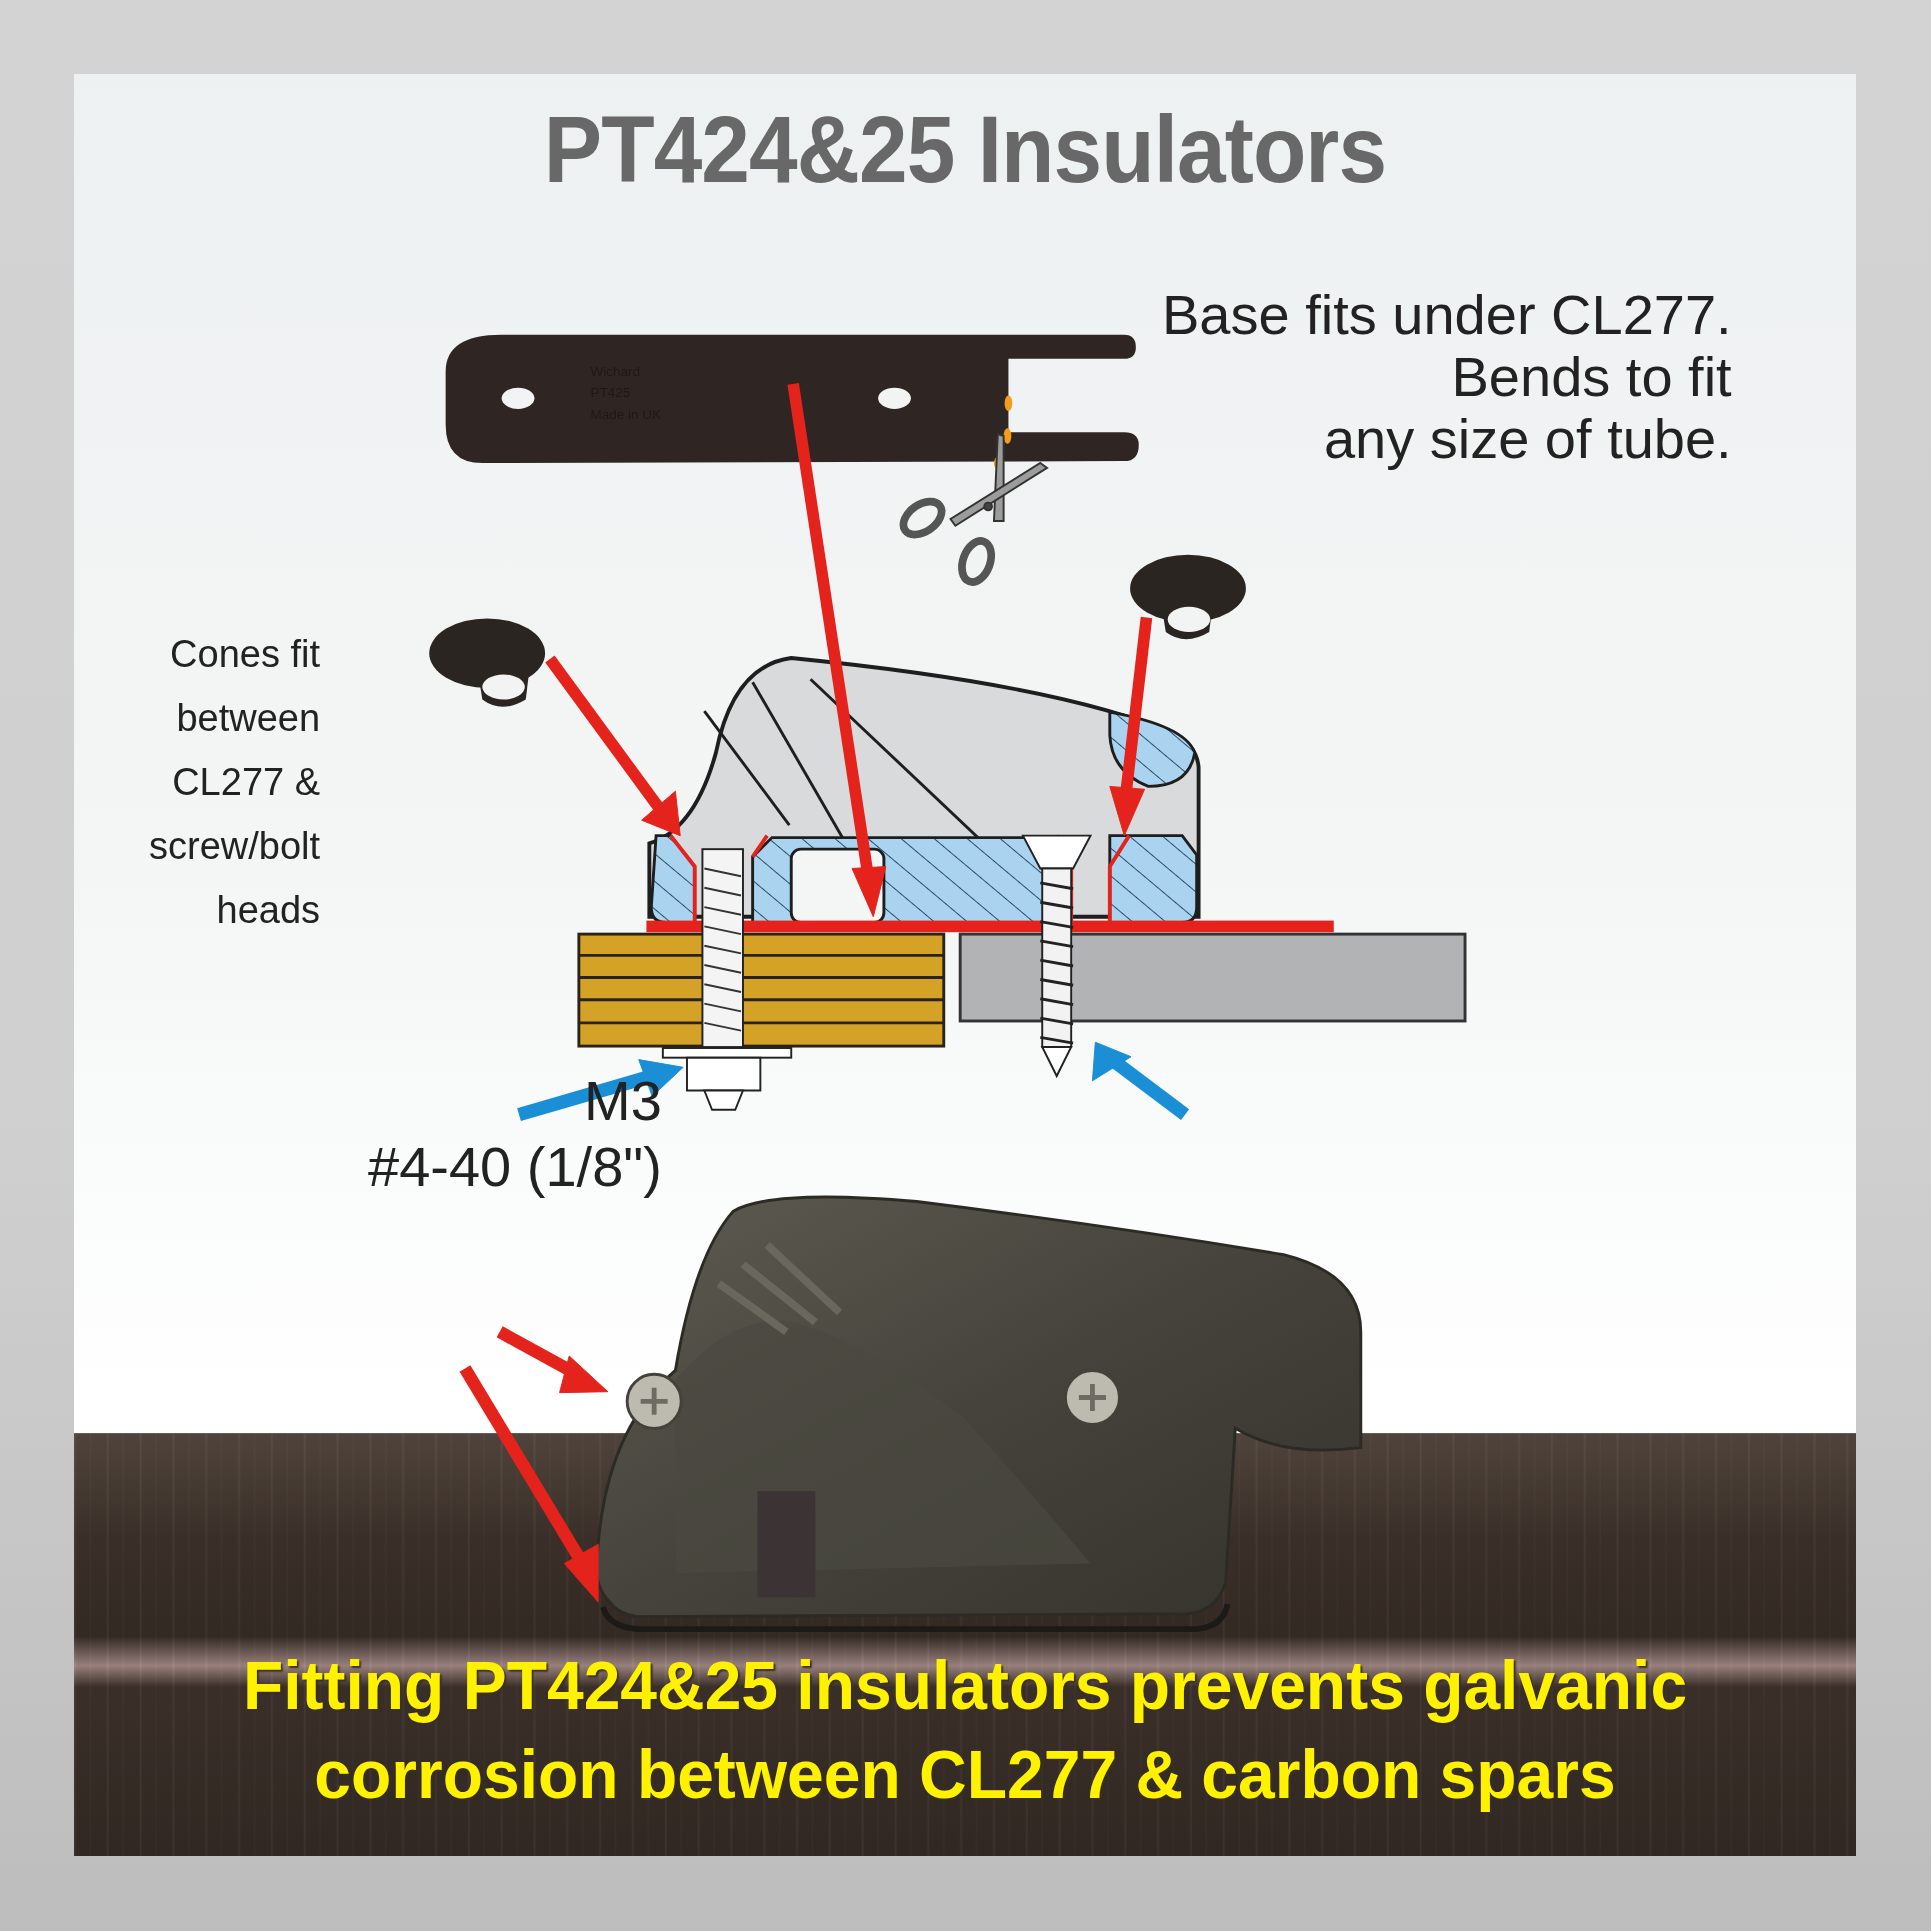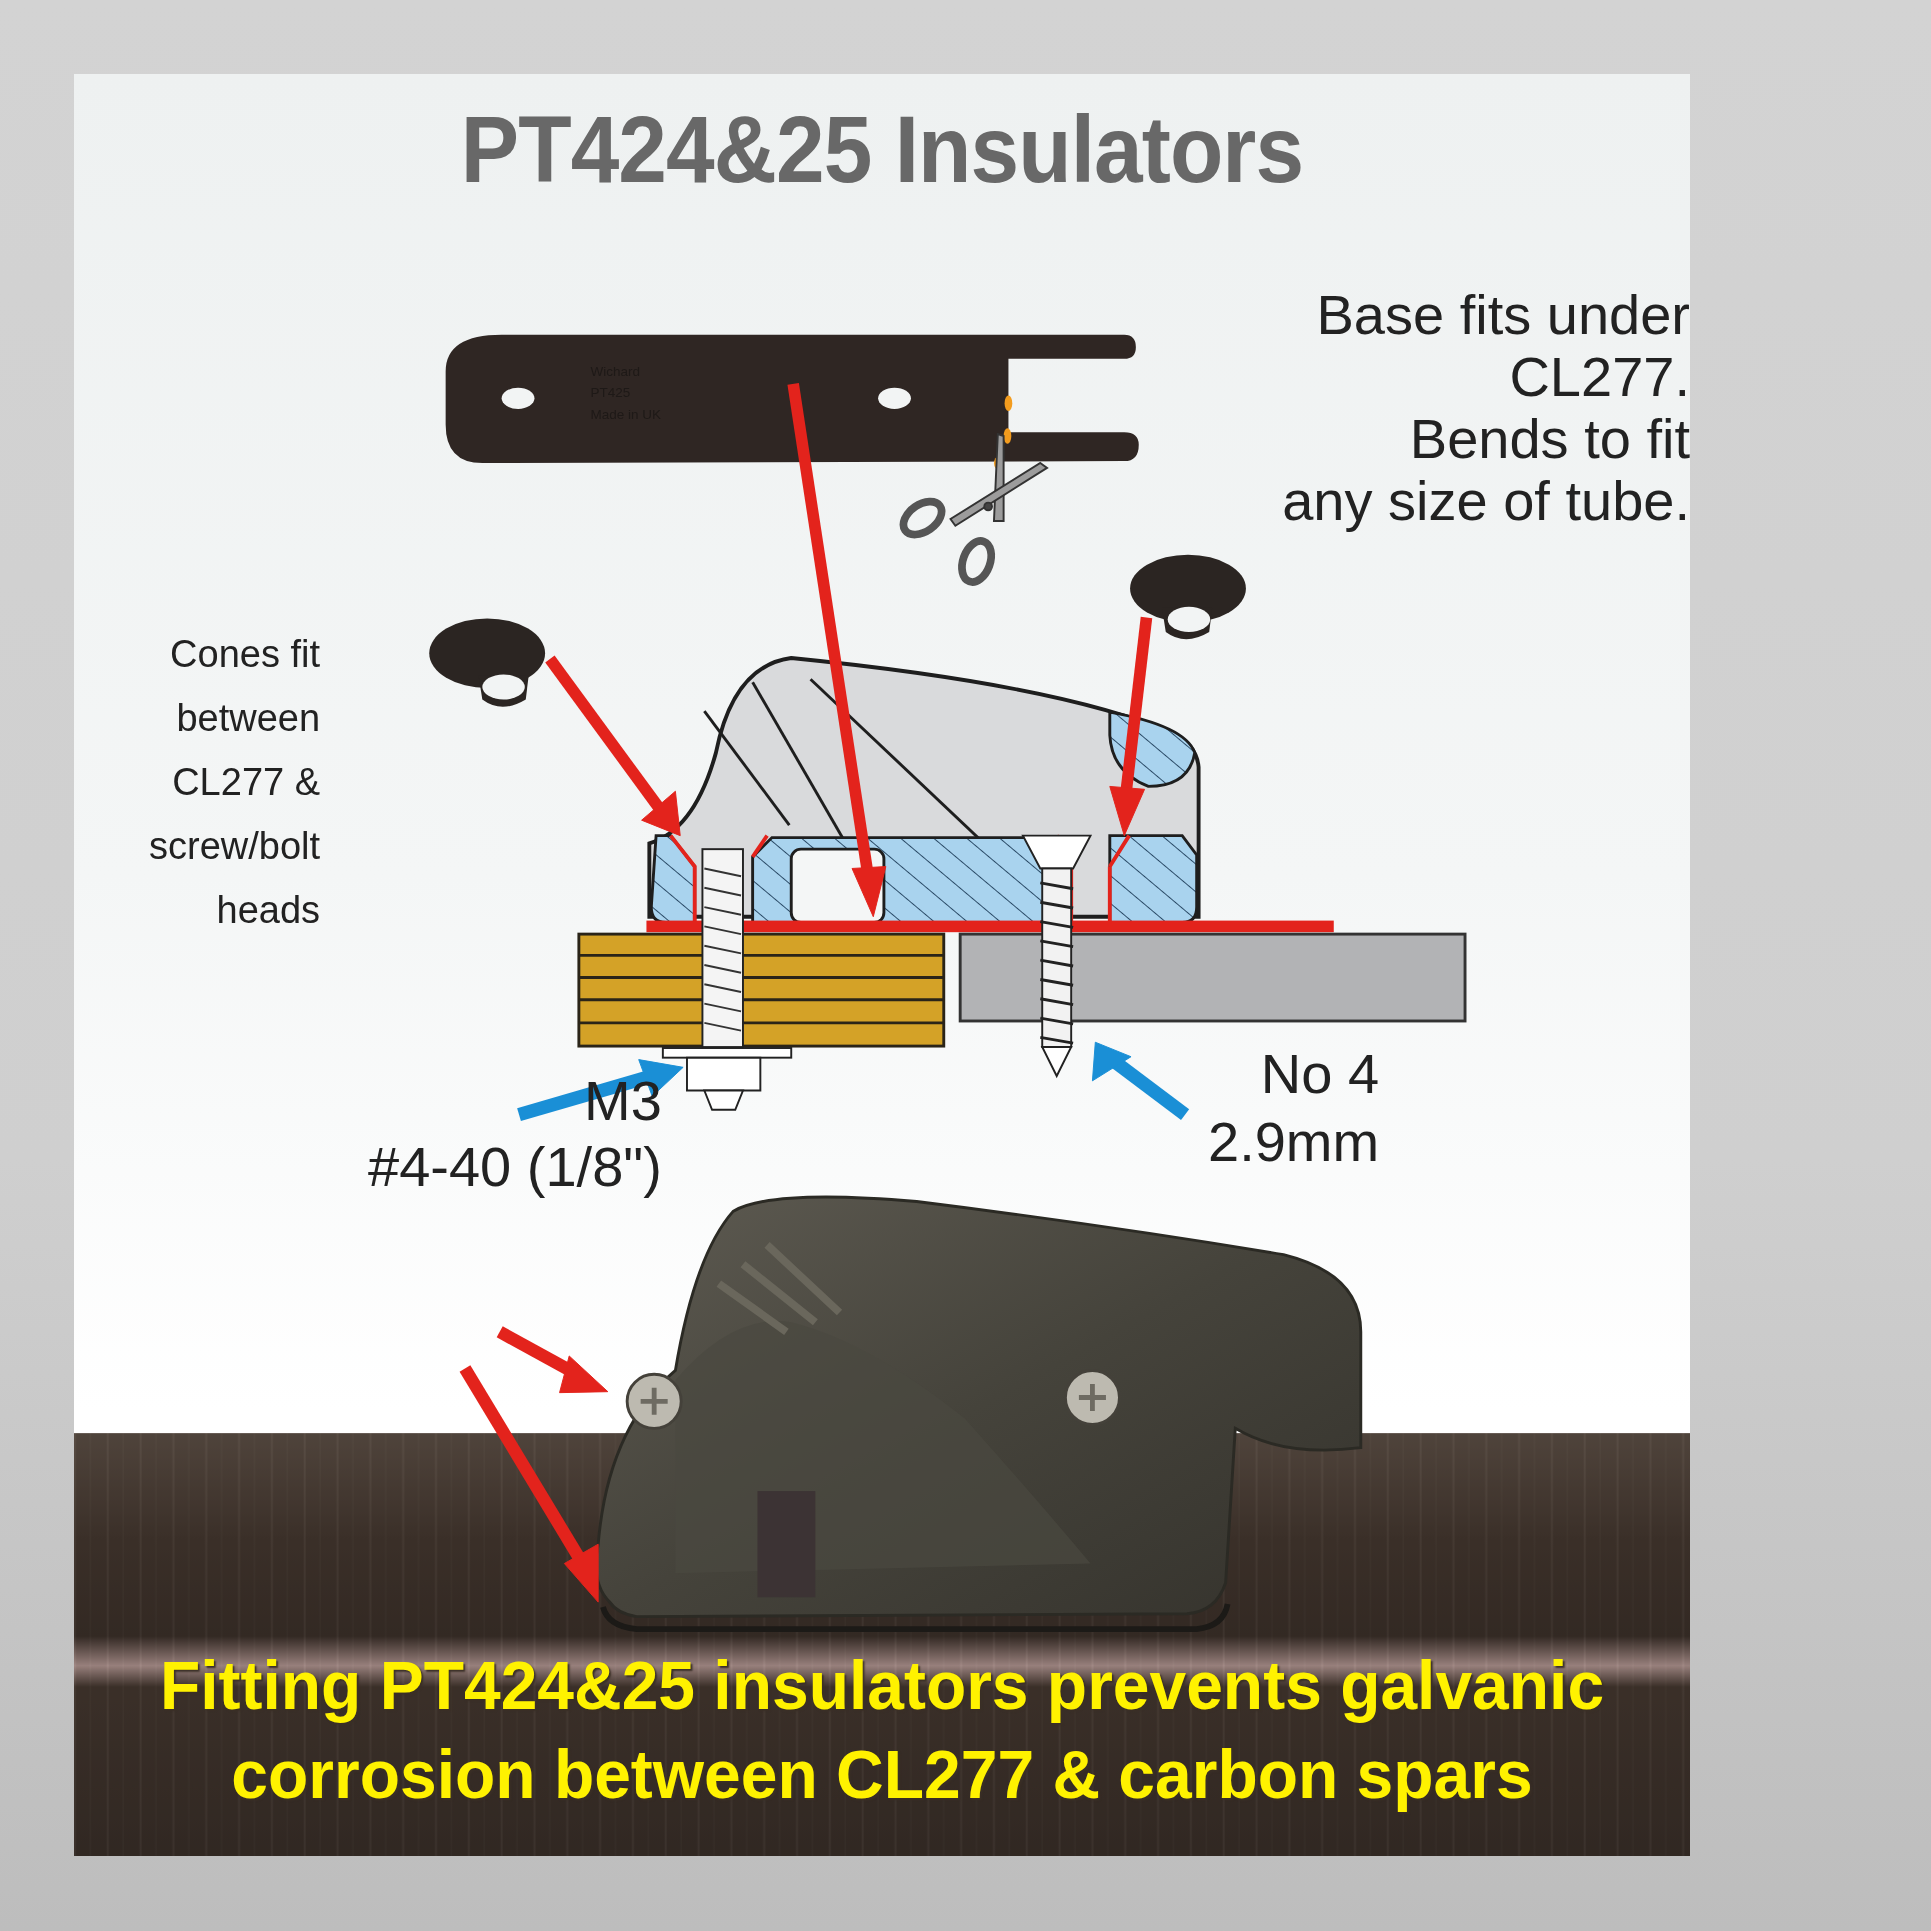--- a/index.html
+++ b/index.html
@@ -3,21 +3,21 @@
   <meta charset="utf-8">
   <style>
     html, body { margin: 0; padding: 0; }
     body {
       width: 1931px; height: 1931px;
       background: linear-gradient(180deg, #d3d3d3 0%, #cfcfcf 60%, #bdbdbd 100%);
       position: relative; overflow: hidden;
       font-family: "Liberation Sans", "DejaVu Sans", sans-serif;
     }
     .panel {
-      position: absolute; left: 74px; top: 74px; width: 1616px; height: 1782px;
+      position: absolute; left: 74px; top: 74px; width: 1782px; height: 1782px;
       background: linear-gradient(180deg, #eef1f1 0%, #f4f6f6 45%, #ffffff 75%);
       overflow: hidden;
     }
     .title {
       position: absolute; left: 0; width: 100%; top: 21px; text-align: center;
       font-family: "Liberation Sans", sans-serif; font-weight: bold;
       font-size: 95px; color: #686868; letter-spacing: -1px; transform: scaleX(0.92);
     }
     .label {
       position: absolute; color: #222; font-family: "Liberation Sans", sans-serif;
@@ -188,20 +188,18 @@
 
   <div class="label" style="left:75px; top:548px; font-size:38px; line-height:64px;">Cones fit
 between
 CL277 &amp;
 screw/bolt
 heads</div>
 
   <div class="label" style="left:294px; top:994px; font-size:56px; line-height:66px;">M3
 #4-40 (1/8")</div>
 
-  <div class="label" style="left:1134px; top:966px; font-size:56px; line-height:68px;">No 4
-2.9mm</div>
 
   <div class="banner" style="top:1572px;">Fitting PT424&amp;25 insulators prevents galvanic</div>
   <div class="banner" style="top:1661px;">corrosion between CL277 &amp; carbon spars</div>
 
 </div>
 
 
 </body></html>

